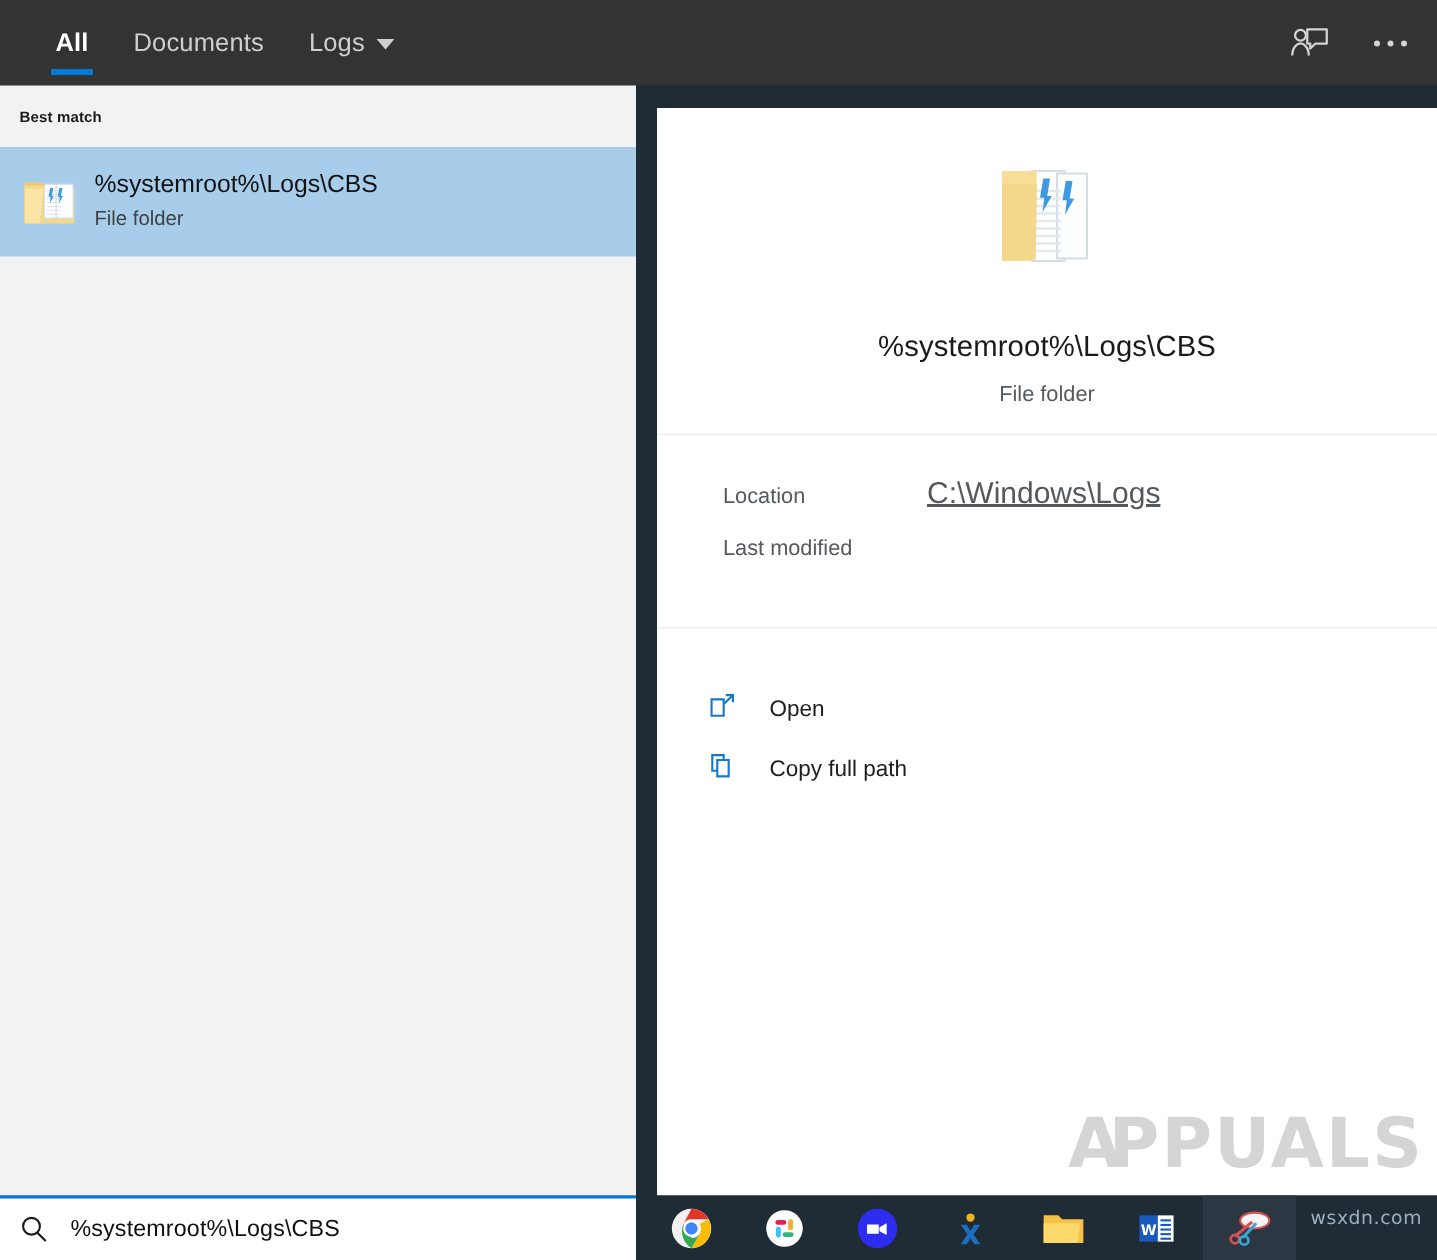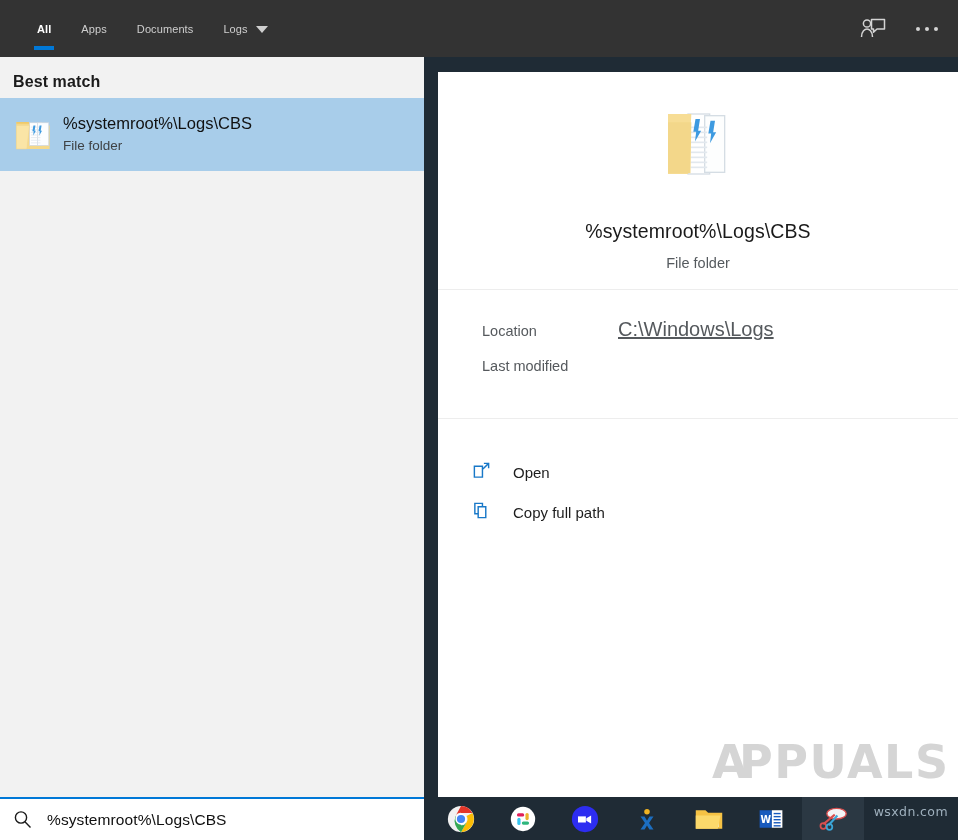--- a/index.html
+++ b/index.html
@@ -15,21 +15,21 @@
   .tabbar {
     position: absolute; left: 0; top: 0; width: 958px; height: 57px;
     background: #333333;
     display: flex; align-items: center;
   }
   .tabs { display: flex; align-items: flex-start; height: 57px; padding-left: 22px; }
   .tab {
     position: relative; height: 57px;
     display: flex; align-items: center;
     padding: 0 15px;
-    color: #cfcfcf; font-size: 11px; letter-spacing: .1px;
+    color: #cfcfcf; font-size: 17px; letter-spacing: .1px;
     cursor: default; white-space: nowrap;
   }
   .tab.active { color: #ffffff; font-weight: bold; }
   .tab.active .underline {
     position: absolute; left: 12px; right: 12px; bottom: 7px;
     height: 4px; background: #0078d7;
   }
   .tab .caret {
     display: inline-block; margin-left: 8px;
     width: 0; height: 0;
@@ -49,21 +49,21 @@
   }
   .dots { display: flex; gap: 5px; align-items: center; }
   .dots i { width: 4px; height: 4px; background: #d4d4d4; border-radius: 50%; display: block; }
 
   
   .leftpane {
     position: absolute; left: 0; top: 57px; width: 424px; height: 740px;
     background: #f2f2f2;
   }
   .best-match-label {
-    color: #1b1b1b; font-size: 16px; font-weight: bold;
+    color: #1b1b1b; font-size: 10px; font-weight: bold;
     padding: 16px 0 0 13px; letter-spacing: .1px;
   }
   .result-row {
     position: absolute; left: 0; top: 41px; width: 424px; height: 73px;
     background: #a8cdea;
     display: flex; align-items: center; padding-left: 12px;
     cursor: default;
   }
   .result-icon { width: 42px; height: 42px; flex: 0 0 42px; margin-right: 9px; }
   .result-text { display: flex; flex-direction: column; justify-content: center; }
@@ -144,23 +144,20 @@
 </head>
 <body>
 
 <div id="root">
 
   <div class="tabbar">
     <div class="tabs">
       <div class="tab active">
         <span>All</span>
         <span class="underline"></span>
-      </div>
-      <div class="tab">
-        <span>Apps</span>
       </div>
       <div class="tab">
         <span>Documents</span>
       </div>
       <div class="tab">
         <span>Logs</span>
         <span class="caret"></span>
       </div>
     </div>
 

